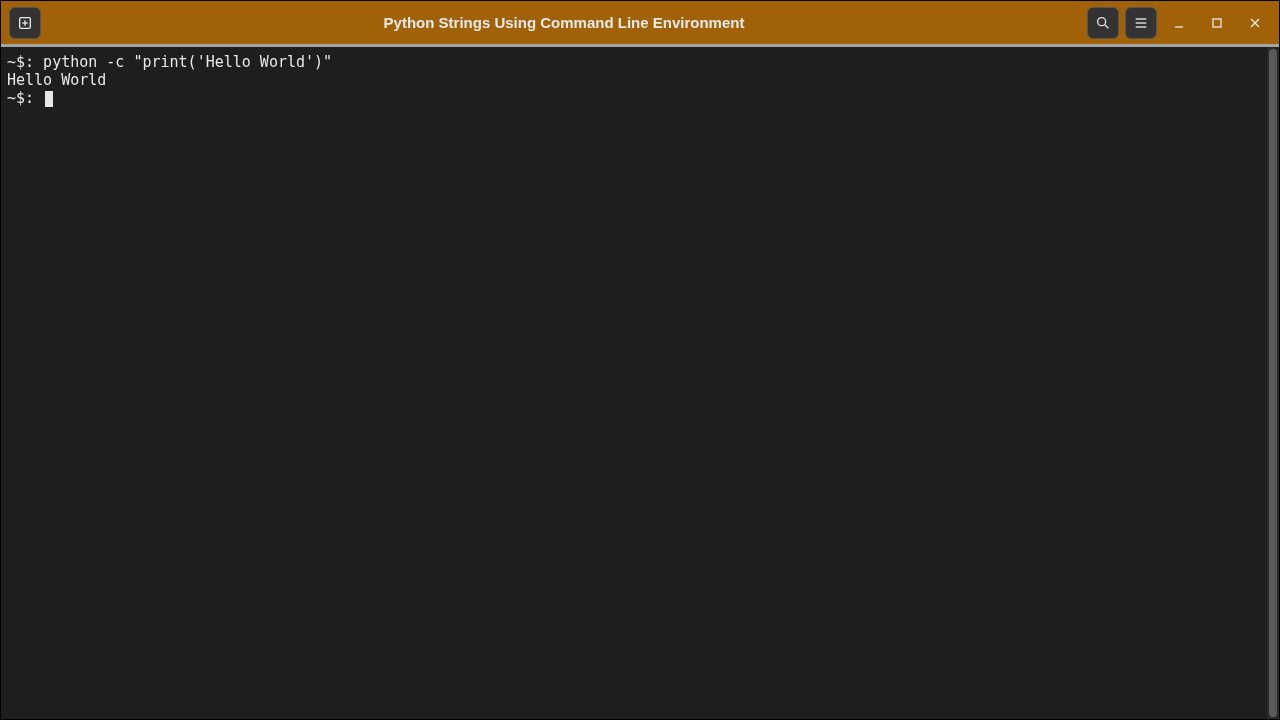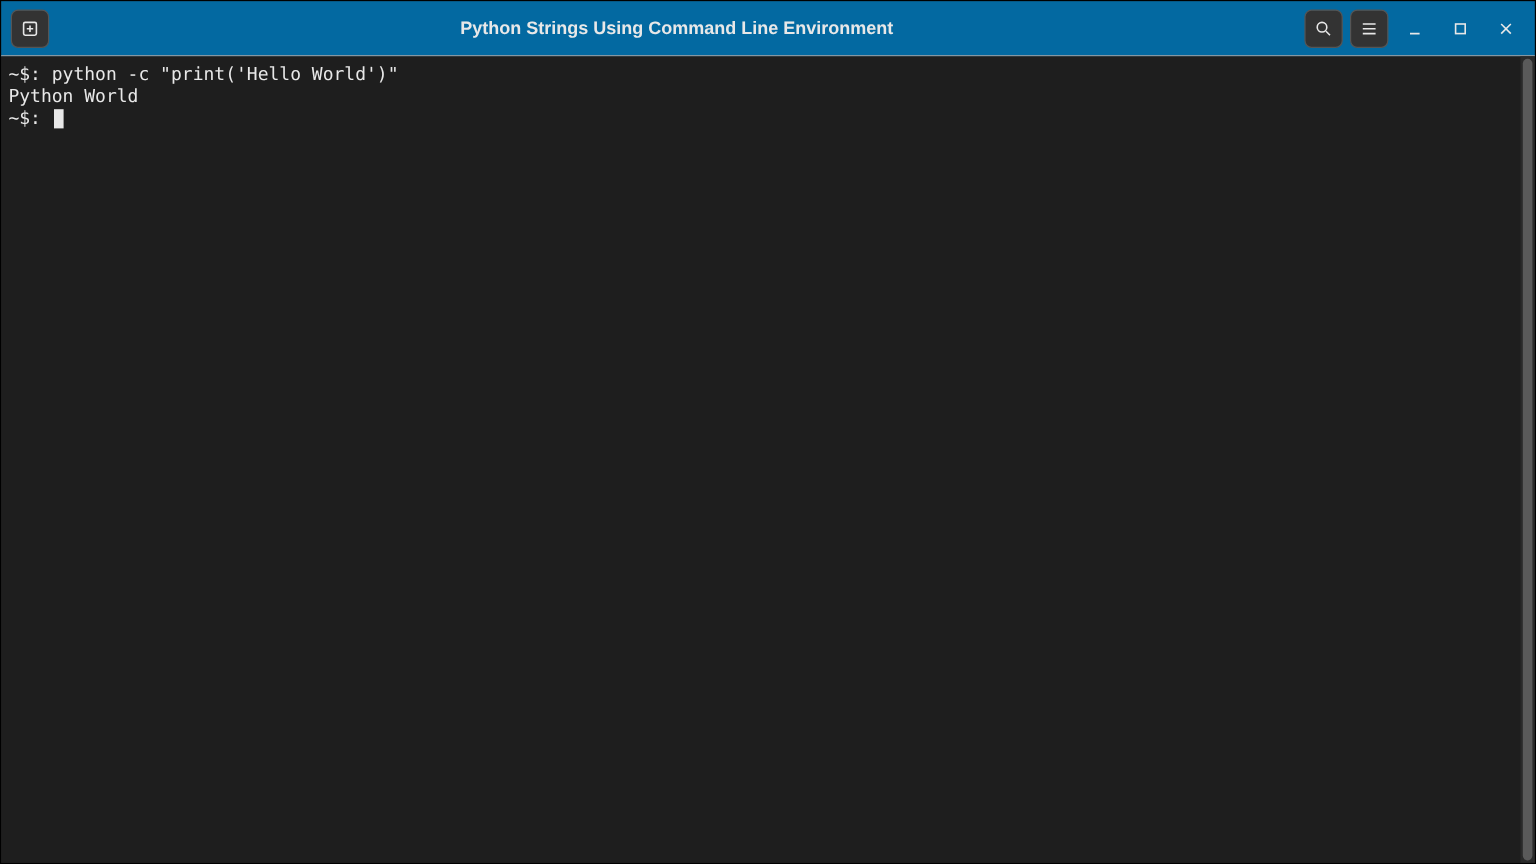--- a/index.html
+++ b/index.html
@@ -7,22 +7,22 @@
   .window {
     width: 1280px;
     height: 720px;
     background: #1e1e1e;
     display: flex;
     flex-direction: column;
     border: 1px solid #000;
   }
   .titlebar {
     height: 46px;
-    background: #0369a1;
-    border-bottom: 1px solid #a3a3a3;
+    background: #a16207;
+    border-bottom: 3px solid #a3a3a3;
     display: flex;
     align-items: center;
     padding: 0 8px;
     flex-shrink: 0;
   }
   .titlebar-left { display: flex; align-items: center; }
   .titlebar-center {
     flex: 1;
     text-align: center;
     color: #e8e8e8;
@@ -123,20 +123,20 @@
         <svg viewBox="0 0 24 24">
           <line x1="6" y1="6" x2="18" y2="18"></line>
           <line x1="18" y1="6" x2="6" y2="18"></line>
         </svg>
       </div>
     </div>
   </div>
 
   <div class="terminal-wrap">
     <div class="terminal"><span class="prompt">~$:</span><span> python -c "print('Hello World')"</span>
-<span>Python World</span>
+<span>Hello World</span>
 <span class="prompt">~$:</span><span> </span><span class="cursor"></span></div>
     <div class="scrollbar">
       <div class="scroll-thumb"></div>
     </div>
   </div>
 
 </div>
 
 </body></html>

